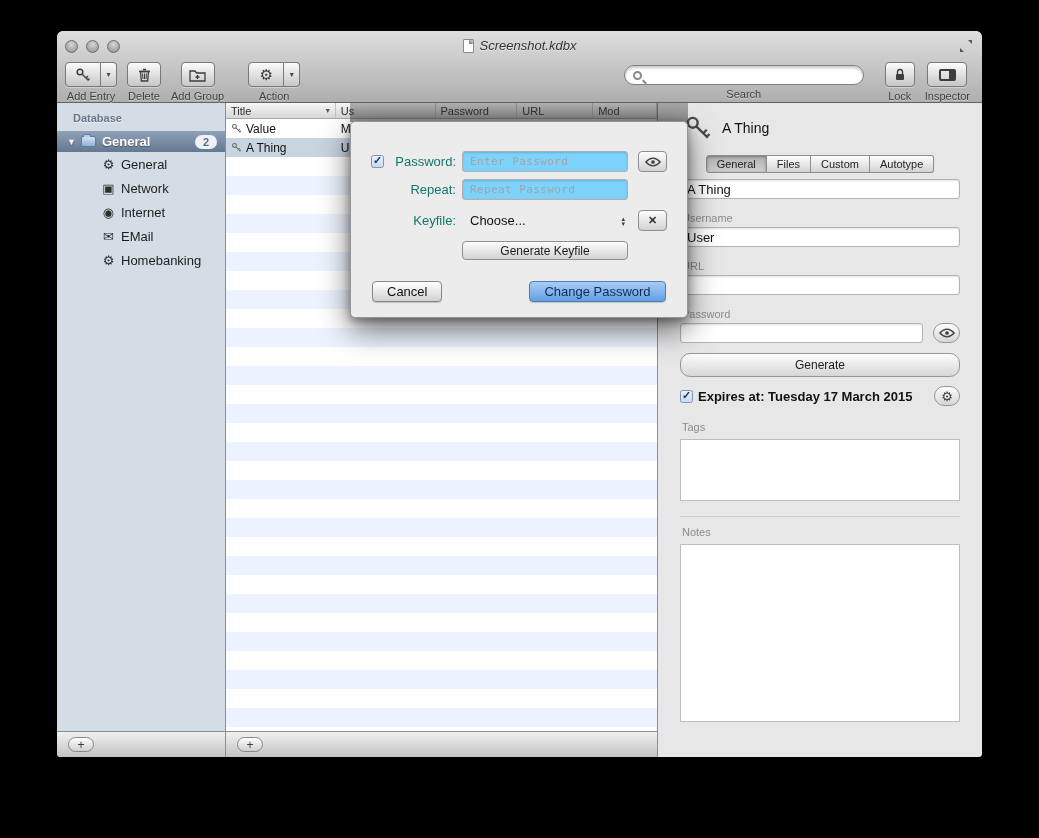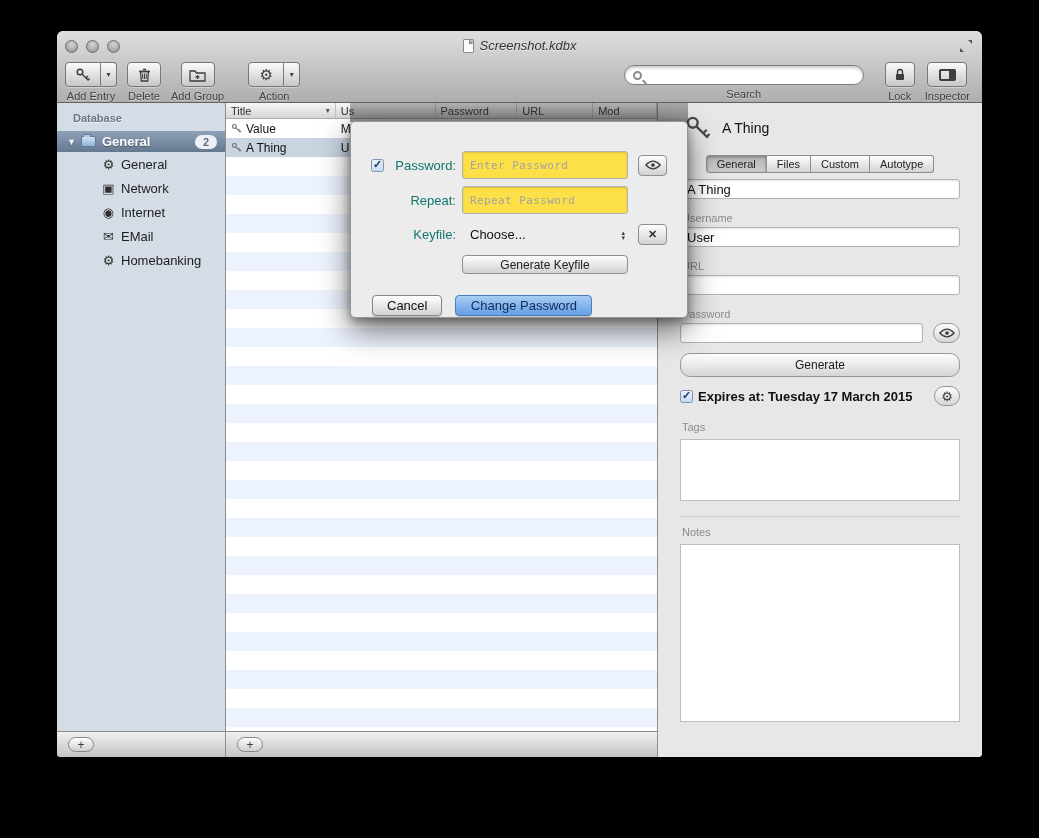--- a/index.html
+++ b/index.html
@@ -86,28 +86,28 @@
   .notes-box{height:178px;margin-top:3px;}
   .sect-divider{height:1px;background:#cdcdcd;margin:12px 0 0;}
 
   
   .sheet-shadow{position:absolute;left:293px;top:72px;width:338px;height:19px;background:linear-gradient(rgba(45,45,45,.34),rgba(45,45,45,.5));z-index:49;}
   .dialog{position:absolute;left:293px;top:90px;width:338px;height:197px;background:#ececec;border:1px solid #969696;border-radius:5px;z-index:50;box-shadow:0 12px 30px rgba(0,0,0,.55),0 3px 8px rgba(0,0,0,.35);padding-top:29px;}
   .dlg-row{display:flex;align-items:center;margin:0 20px 7px;}
   .dlg-label{width:73px;text-align:right;padding-right:6px;font-size:13px;color:#0f766e;flex:0 0 auto;}
   .dlg-spacer{width:18px;flex:0 0 auto;}
   .dlg-cb{margin-right:5px;}
-  .dlg-field{width:166px;height:28px;border:1px solid #b0b0b0;border-radius:3px;background:#fde047;box-shadow:inset 0 1px 2px rgba(0,0,0,.15);padding:0 7px;outline:none;font-family:"DejaVu Sans Mono",monospace;font-size:11px;letter-spacing:.4px;color:#222;}
+  .dlg-field{width:166px;height:21px;border:1px solid #b0b0b0;border-radius:3px;background:#7dd3fc;box-shadow:inset 0 1px 2px rgba(0,0,0,.15);padding:0 7px;outline:none;font-family:"DejaVu Sans Mono",monospace;font-size:11px;letter-spacing:.4px;color:#222;}
   .dlg-field::placeholder,.field::placeholder{color:#a3a3a3;}
   .sq-btn{width:29px;height:21px;margin-left:10px;border:1px solid #8f8f8f;border-radius:4px;background:linear-gradient(#fdfdfd,#d2d2d2);display:flex;align-items:center;justify-content:center;padding:0;font-size:11px;font-weight:bold;color:#333;}
   .popup{width:166px;display:flex;align-items:center;font-size:13px;color:#111;}
   .popup .val{margin-left:8px;}
   .stepper{margin-left:auto;display:flex;flex-direction:column;font-size:7px;line-height:5px;color:#3e3e3e;padding-right:3px;}
   .genkey-btn{display:block;margin:10px 0 0 111px;width:166px;height:19px;border:1px solid #8f8f8f;border-radius:4px;background:linear-gradient(#fdfdfd,#d2d2d2);font-size:12px;color:#1c1c1c;padding:0;}
-  .dlg-actions{display:flex;justify-content:flex-start;gap:13px;margin:21px 21px 0;}
+  .dlg-actions{display:flex;justify-content:space-between;gap:13px;margin:21px 21px 0;}
   .btn{height:21px;border:1px solid #878787;border-radius:4px;background:linear-gradient(#fff,#d2d2d2);font-size:13px;color:#111;padding:0 14px;box-shadow:0 1px 1px rgba(0,0,0,.18);}
   .btn.default{min-width:137px;background:linear-gradient(#a9cdf4,#649ee6);border-color:#4c7eb8;color:#0e2c52;}
   svg{display:block;}
 </style>
 </head>
 <body>
 
 <div class="window">
 
   <div class="chrome">

